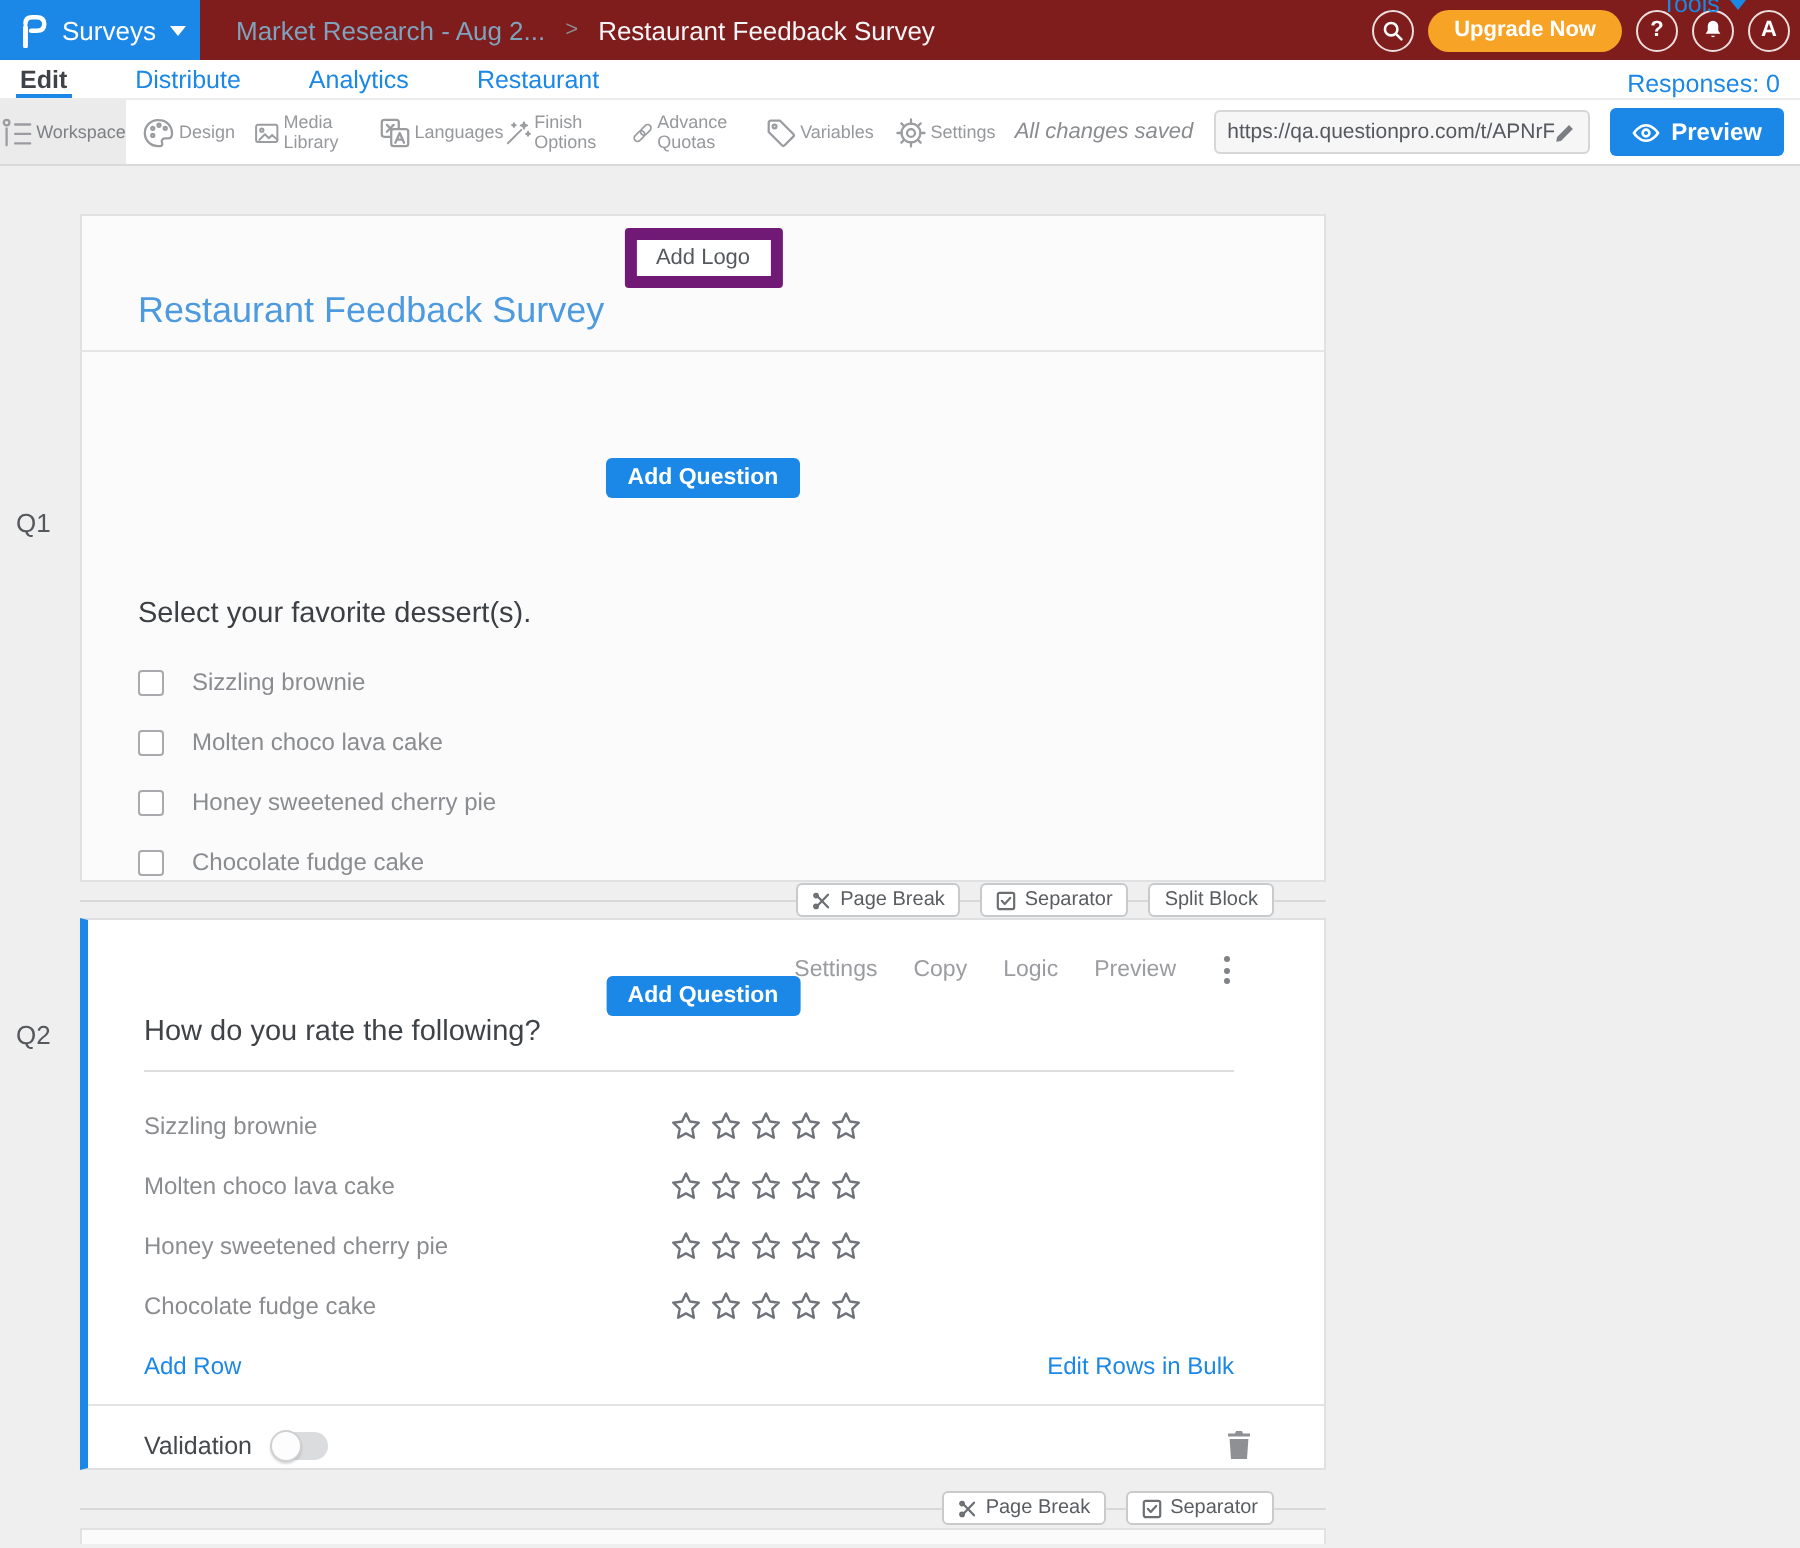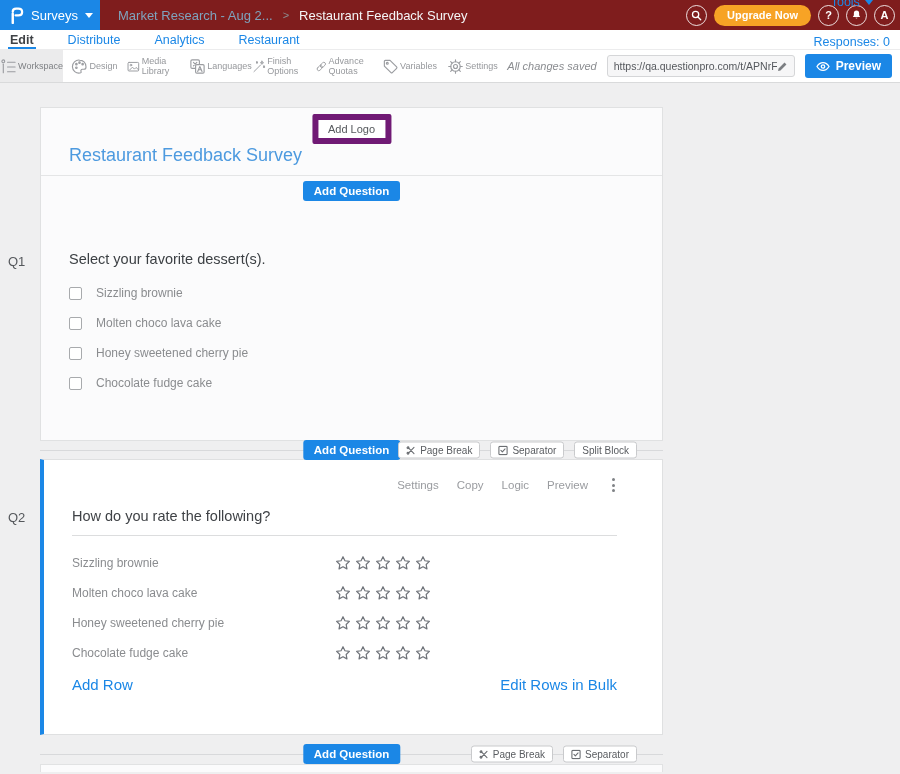--- a/index.html
+++ b/index.html
@@ -52,21 +52,21 @@
   .q-label { position:absolute; left:-32px; font-size:13px; color:#55585C; }
   .q1-label { top:147px; }
   .q2-label { top:403px; }
 
   .block1 { background:#FBFBFC; border:1px solid #E0E1E2; height:334px; }
   .block1-header { height:68px; position:relative; border-bottom:1px solid #E4E5E6; }
   .add-logo-btn { position:absolute; top:6px; left:50%; transform:translateX(-50%); background:#fff; border:6px solid #701a75; border-radius:2px; font-size:11px; color:#55585C; padding:3px 10px; cursor:pointer; white-space:nowrap; }
   .survey-title { position:absolute; left:28px; bottom:9px; font-size:18px; color:#4D9ADF; cursor:text; }
   .block1-body { padding-top:5px; }
   .addq-center { display:flex; justify-content:center; }
-  .add-q-btn { background:#1B87E6; color:#fff; border:none; border-radius:3px; font-size:11.5px; font-weight:bold; padding:4px 11px; cursor:pointer; white-space:nowrap; font-family:"Liberation Sans",sans-serif; }
+  .add-q-btn { background:#1B87E6; color:#fff; border:none; border-radius:3px; font-size:11.5px; font-weight:bold; padding:4px 11px; cursor:pointer; white-space:nowrap; font-family:"Liberation Sans",sans-serif;margin-top:48px; }
   .q1-question { margin:50px 0 0 28px; font-size:14.5px; color:#3C4044; cursor:text; }
   .q1-options { margin:19px 0 0 28px; display:flex; flex-direction:column; gap:16px; }
   .opt { display:flex; align-items:center; gap:14px; font-size:12px; color:#8A8C8F; cursor:pointer; }
   .checkbox { width:13px; height:13px; border:1px solid #A8AAAD; border-radius:2px; background:#fff; flex:0 0 auto; }
 
   .divider-row { position:relative; height:18px; }
   .divider-row.bottom { height:29px; }
   .divider-line { position:absolute; left:0; right:0; top:9px; border-top:1px solid #D8D9DB; }
   .divider-row.bottom .divider-line { top:19px; }
   .divider-row .add-q-btn { position:absolute; left:50%; top:9px; transform:translate(-50%,-50%); }
@@ -81,21 +81,21 @@
   .q2-action { cursor:pointer; }
   .kebab { display:flex; flex-direction:column; gap:2.5px; margin-left:4px; cursor:pointer; padding:2px; }
   .kebab span { width:3px; height:3px; border-radius:50%; background:#7F8286; display:block; }
   .q2-title { margin-top:14px; padding-bottom:11px; border-bottom:1px solid #DCDDDE; font-size:14.5px; color:#3F4246; cursor:text; }
   .rating-rows { margin-top:12px; }
   .rating-row { display:flex; align-items:center; height:30px; }
   .row-label { width:263px; font-size:12px; color:#8A8C8F; cursor:text; }
   .stars { display:flex; gap:4px; }
   .stars svg { width:16px; height:16px; cursor:pointer; }
   .stars path { fill:#FEFEFE; stroke:#70747A; stroke-width:1.2; stroke-linejoin:round; }
-  .addrow-row { display:flex; justify-content:space-between; align-items:center; margin-top:8px; font-size:15px; color:#1B87E6; }
+  .addrow-row { display:flex; justify-content:space-between; align-items:center; margin-top:8px; font-size:12px; color:#1B87E6; }
   .blue-link { cursor:pointer; color:#1B87E6; }
   .q2-footer { margin:12px -45px 0 -28px; border-top:1px solid #E2E3E4; padding:12px 36px 0 28px; display:flex; align-items:center; justify-content:space-between; }
   .validation { display:flex; align-items:center; gap:10px; font-size:12.5px; color:#44474B; }
   .toggle { position:relative; width:28px; height:14px; border-radius:8px; background:#DBDCDE; cursor:pointer; flex:0 0 auto; }
   .toggle .knob { position:absolute; left:-1px; top:-1px; width:16px; height:16px; border-radius:50%; background:#FDFDFD; border:1px solid #CFD0D2; box-shadow:0 1px 1px rgba(0,0,0,.15); }
   .trash { width:13px; height:15px; cursor:pointer; }
   .trash path { fill:#8E9094; }
 
   .next-block-sliver { height:8px; background:#FBFBFC; border:1px solid #E1E2E3; border-bottom:none; }
 </style>
@@ -388,20 +388,32 @@
             <svg viewBox="0 0 16 16">
               <path d="M8 1.7 L9.95 5.75 L14.4 6.35 L11.15 9.45 L11.95 13.85 L8 11.7 L4.05 13.85 L4.85 9.45 L1.6 6.35 L6.05 5.75 Z"></path>
             </svg>
           </div>
       </div>
     </div>
     <div class="addrow-row">
       <span class="blue-link">Add Row</span>
       <span class="blue-link">Edit Rows in Bulk</span>
     </div>
+    <div class="q2-footer">
+      <div class="validation">
+        <span>Validation</span>
+        <span class="toggle">
+            <span class="knob"></span>
+          </span>
+      </div>
+      <svg class="trash" viewBox="0 0 13 15">
+        <path d="M5 0.5h3l.5 1.2H12v1.6H1V1.7h3.5z"></path>
+        <path d="M1.8 4.5h9.4l-.7 10H2.5z"></path>
+      </svg>
+    </div>
   </div>
 
   <div class="divider-row bottom">
     <div class="divider-line"></div>
     <button class="add-q-btn">Add Question</button>
     <div class="mini-group">
       <div class="mini-btn">
         <svg viewBox="0 0 11 11">
             <path d="M2.2 2l6.6 7M2.2 9l6.6-7"></path>
             <circle cx="2.2" cy="2.5" r="1"></circle>

